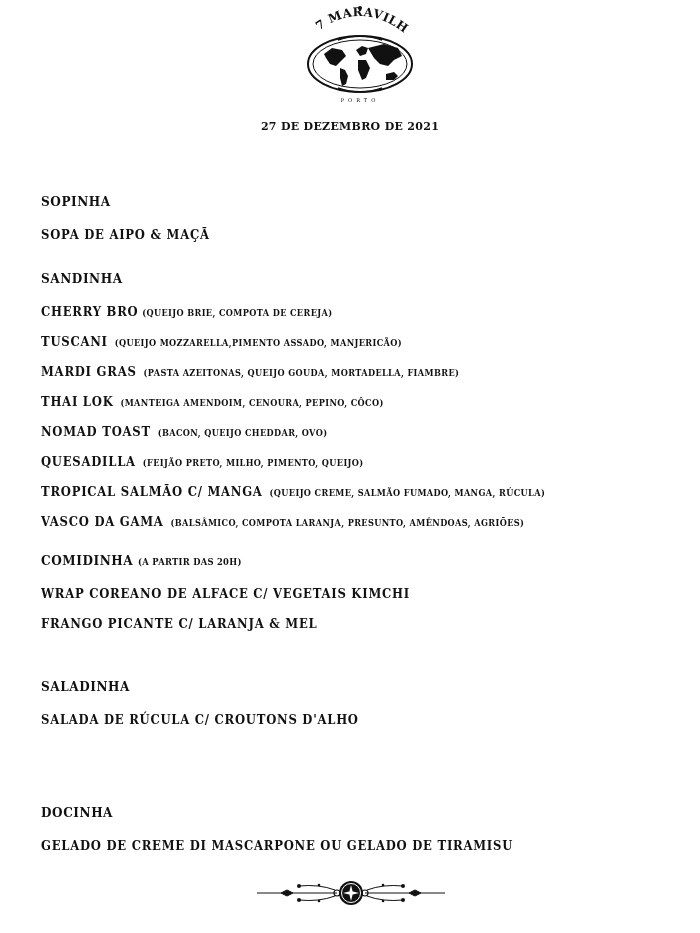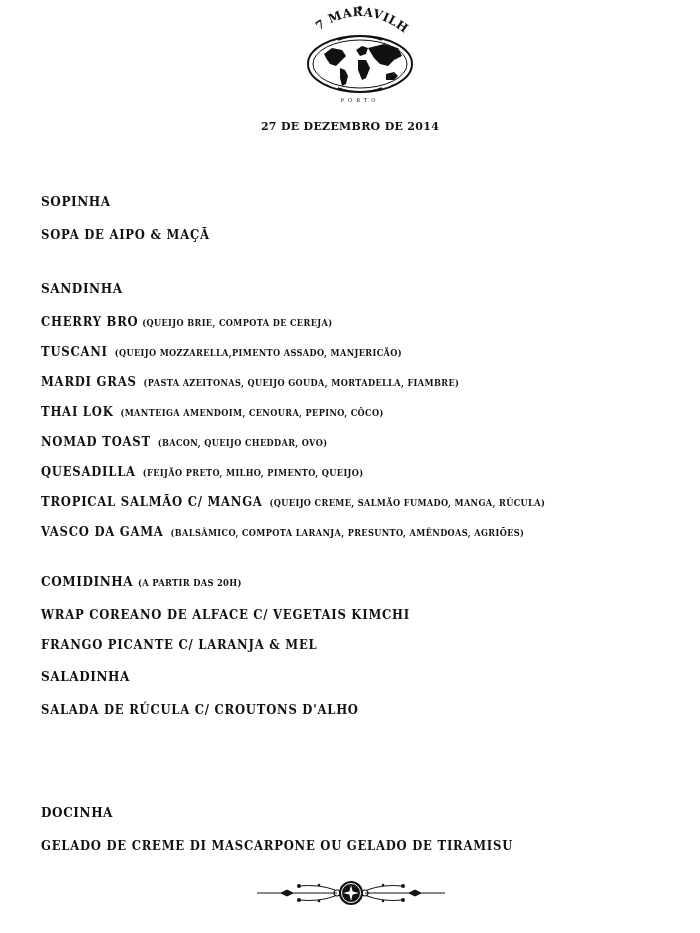--- a/index.html
+++ b/index.html
@@ -34,48 +34,48 @@
 
   <path d="M26,52 l8,-6 l10,2 l4,6 l-6,6 l-4,4 l-6,-2 l-4,-6z" fill="#111"></path>
   <path d="M42,66 l5,2 l3,6 l-2,8 l-4,2 l-2,-8z" fill="#111"></path>
   <path d="M58,48 l6,-4 l6,2 l-2,6 l-6,2z" fill="#111"></path>
   <path d="M60,58 l8,0 l4,8 l-4,10 l-4,2 l-4,-10z" fill="#111"></path>
   <path d="M70,46 l16,-4 l14,4 l4,8 l-8,4 l-6,6 l-8,-2 l-6,-6z" fill="#111"></path>
   <path d="M88,72 l8,-2 l4,4 l-4,4 l-8,0z" fill="#111"></path>
   <text x="62" y="100" text-anchor="middle" font-family="DejaVu Serif, serif" font-size="5" letter-spacing="4" fill="#111">PORTO</text>
 </svg>
 
-<div class="date">27 DE DEZEMBRO DE 2014</div>
+<div class="date">27 DE DEZEMBRO DE 2021</div>
 
 <div class="menu">
 
   <div class="section" style="position:absolute; top:13px;">
     <div class="sec-title"><span>SOPINHA</span></div>
     <div class="item first-item"><span class="item-name">SOPA DE AIPO &amp; MAÇÃ</span></div>
   </div>
 
-  <div class="section" style="position:absolute; top:100px;">
+  <div class="section" style="position:absolute; top:90px;">
     <div class="sec-title"><span>SANDINHA</span></div>
     <div class="item first-item"><span class="item-name">CHERRY BRO</span><span class="item-desc">(QUEIJO BRIE, COMPOTA DE CEREJA)</span></div>
     <div class="item"><span class="item-name">TUSCANI</span><span class="item-desc"> (QUEIJO MOZZARELLA,PIMENTO ASSADO, MANJERICÃO)</span></div>
     <div class="item"><span class="item-name">MARDI GRAS</span><span class="item-desc"> (PASTA AZEITONAS, QUEIJO GOUDA, MORTADELLA, FIAMBRE)</span></div>
     <div class="item"><span class="item-name">THAI LOK</span><span class="item-desc"> (MANTEIGA AMENDOIM, CENOURA, PEPINO, CÔCO)</span></div>
     <div class="item"><span class="item-name">NOMAD TOAST</span><span class="item-desc"> (BACON, QUEIJO CHEDDAR, OVO)</span></div>
     <div class="item"><span class="item-name">QUESADILLA</span><span class="item-desc"> (FEIJÃO PRETO, MILHO, PIMENTO, QUEIJO)</span></div>
     <div class="item"><span class="item-name">TROPICAL SALMÃO C/ MANGA</span><span class="item-desc"> (QUEIJO CREME, SALMÃO FUMADO, MANGA, RÚCULA)</span></div>
     <div class="item"><span class="item-name">VASCO DA GAMA</span><span class="item-desc"> (BALSÂMICO, COMPOTA LARANJA, PRESUNTO, AMÊNDOAS, AGRIÕES)</span></div>
   </div>
 
-  <div class="section" style="position:absolute; top:393px;">
+  <div class="section" style="position:absolute; top:372px;">
     <div class="sec-title"><span>COMIDINHA</span> <span class="sec-note">(A PARTIR DAS 20H)</span></div>
     <div class="item first-item"><span class="item-name">WRAP COREANO DE ALFACE C/ VEGETAIS KIMCHI</span></div>
     <div class="item"><span class="item-name">FRANGO PICANTE C/ LARANJA &amp; MEL</span></div>
   </div>
 
-  <div class="section" style="position:absolute; top:488px;">
+  <div class="section" style="position:absolute; top:498px;">
     <div class="sec-title"><span>SALADINHA</span></div>
     <div class="item first-item"><span class="item-name">SALADA DE RÚCULA C/ CROUTONS D'ALHO</span></div>
   </div>
 
   <div class="section" style="position:absolute; top:624px;">
     <div class="sec-title"><span>DOCINHA</span></div>
     <div class="item first-item"><span class="item-name">GELADO DE CREME DI MASCARPONE  OU GELADO DE TIRAMISU</span></div>
   </div>
 </div>
 

